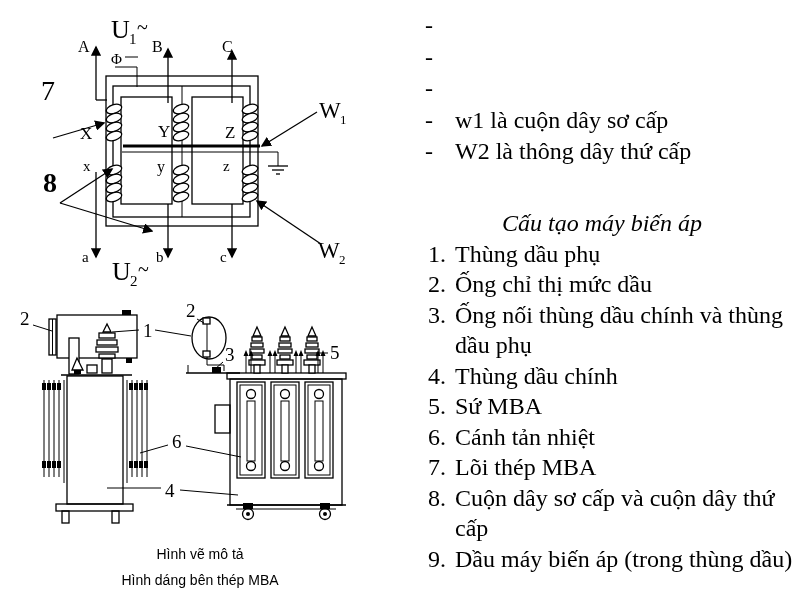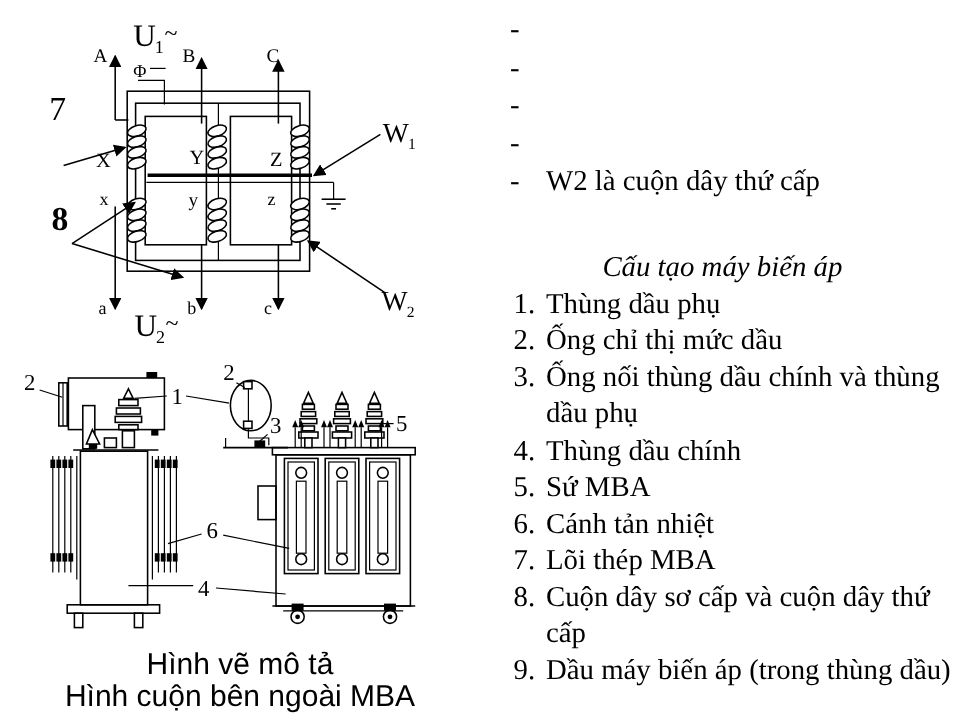--- a/index.html
+++ b/index.html
@@ -17,21 +17,21 @@
   .right-col{position:absolute;left:400px;top:0;width:404px;}
   .legend{padding:10px 0 0 25px;}
   .legend-row{display:flex;font-size:24px;line-height:31.5px;}
   .legend-dash{width:30px;flex-shrink:0;}
   .heading{margin-top:40px;text-align:center;font-style:italic;font-size:24px;line-height:31px;}
   .numlist{padding-left:28px;}
   .num-row{display:flex;font-size:24px;line-height:30.5px;}
   .num{width:27px;flex-shrink:0;}
   .ntext{flex:1;}
   .fig-caption{position:absolute;left:0;top:541px;width:400px;text-align:center;
-      font-family:"Liberation Sans",sans-serif;font-size:25px;line-height:26px;}
+      font-family:"Liberation Sans",sans-serif;font-size:14px;line-height:26px;}
 </style>
 </head>
 <body>
 
 <div id="page">
 
   <svg id="schematic" width="400" height="295" viewBox="0 0 400 295">
     <defs>
       <marker id="arr" viewBox="0 0 10 10" refX="8.5" refY="5" markerWidth="8" markerHeight="8" orient="auto">
         <path d="M0,0 L10,5 L0,10 z" fill="#000"></path>
@@ -315,41 +315,42 @@
     <text class="lbl" x="143" y="42" font-size="19">1</text>
     <text class="lbl" x="186" y="22" font-size="19">2</text>
     <text class="lbl" x="225" y="66" font-size="19">3</text>
     <text class="lbl" x="330" y="64" font-size="19">5</text>
     <text class="lbl" x="172" y="153" font-size="19">6</text>
     <text class="lbl" x="165" y="202" font-size="19">4</text>
   </svg>
 
   <div class="fig-caption">
     <div>Hình vẽ mô tả</div>
-    <div>Hình cuộn bên ngoài MBA</div>
+    <div>Hình dáng bên thép MBA</div>
   </div>
 
   <div class="right-col">
 
     <div class="legend">
       <div class="legend-row">
         <span class="legend-dash">-</span>
       </div>
       <div class="legend-row">
         <span class="legend-dash">-</span>
       </div>
       <div class="legend-row">
         <span class="legend-dash">-</span>
       </div>
       <div class="legend-row">
         <span class="legend-dash">-</span>
-      </div>
-      <div class="legend-row">
-        <span class="legend-dash">-</span>
-        <span>W2 là cuộn dây thứ cấp</span>
+        <span>w1 là cuộn dây sơ cấp</span>
+      </div>
+      <div class="legend-row">
+        <span class="legend-dash">-</span>
+        <span>W2 là thông dây thứ cấp</span>
       </div>
     </div>
 
     <div class="heading">Cấu tạo máy biến áp</div>
 
     <div class="numlist">
       <div class="num-row">
         <span class="num">1.</span>
         <span class="ntext">Thùng dầu phụ</span>
       </div>

